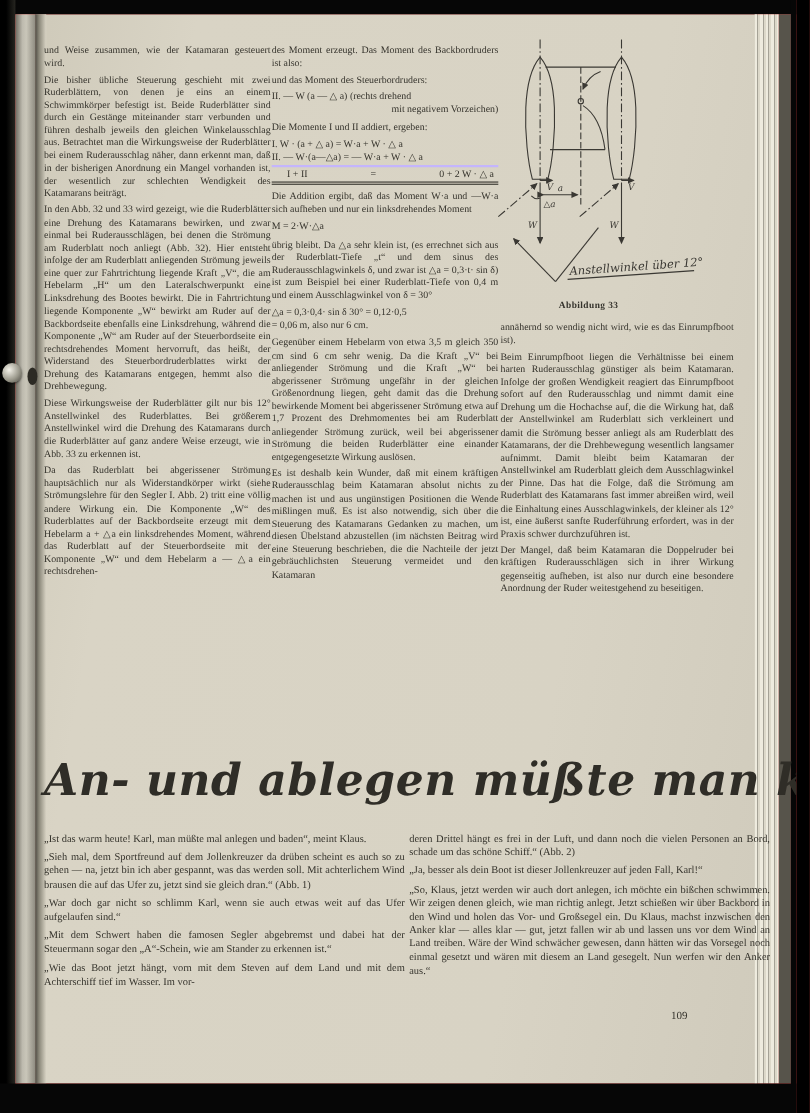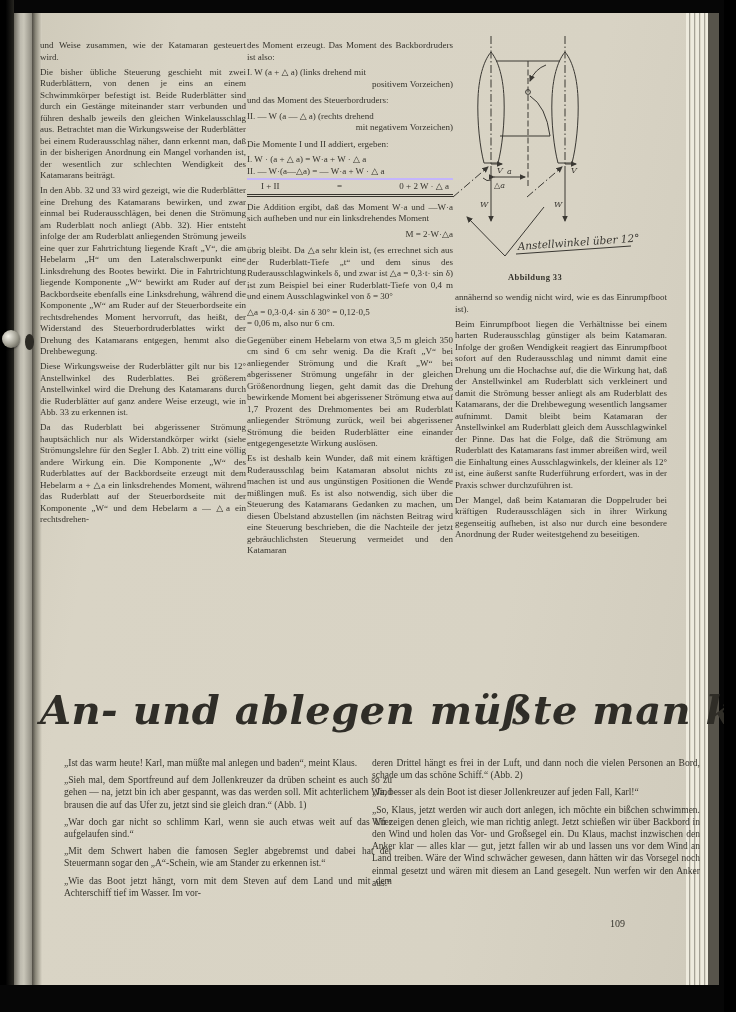--- a/index.html
+++ b/index.html
@@ -27,39 +27,39 @@
         background:#2c2a24;z-index:5;}
   
   .tcol{position:absolute;width:206px;font-size:9px;line-height:11.5px;text-align:justify;}
   .tcol p{margin:0 0 3.5px 0;}
   .col1{left:40px;top:40px;}
   .col2{left:247px;top:40px;}
   .col3{left:455px;top:292px;width:212px;}
   
   .fml{margin:4px 0 5px 0;}
   .fml .r2{text-align:right;}
-  .fml-center{text-align:right;margin:4px 0 5px 0;}
+  .fml-center{text-align:left;margin:4px 0 5px 0;}
   .sum-total{display:flex;justify-content:space-between;padding:1px 4px 1px 14px;
         border-top:2px solid #c4b5fd;border-bottom:3px double #35332c;margin-top:1px;}
   
   .figure-svg{position:absolute;left:450px;top:30px;}
   .fig-caption{position:absolute;left:508px;top:272px;width:120px;
         font-family:Liberation Serif, serif;font-weight:bold;font-size:8.5px;letter-spacing:.4px;}
   svg .ln{stroke:#3a3833;stroke-width:1;fill:none;}
   svg .dd{stroke-dasharray:8 2.5 1.5 2.5;}
   svg .d2{stroke-dasharray:6 2.5;}
   svg text{fill:#3a3833;font-family:"DejaVu Serif",serif;font-style:italic;font-size:8px;}
   svg .hand{font-size:10.5px;}
   
   .headline{position:absolute;left:40px;top:686px;width:650px;text-align:center;white-space:nowrap;
         font-family:"DejaVu Serif",serif;font-style:italic;font-weight:bold;font-size:40px;
         letter-spacing:.5px;color:#2f2d27;}
   .bcol{position:absolute;width:328px;font-size:9.5px;line-height:12.2px;text-align:justify;}
   .bcol p{margin:0 0 5px 0;}
-  .bcol1{left:40px;top:757px;margin-left:24px;}
+  .bcol1{left:40px;top:757px;}
   .bcol2{left:372px;top:757px;}
   .page-number{position:absolute;left:560px;top:918px;width:65px;text-align:right;font-size:10px;}
   .watermark{position:absolute;right:8px;top:988px;z-index:10;color:#f4f4f4;
         font-family:"DejaVu Sans",sans-serif;font-weight:bold;font-size:16px;letter-spacing:.2px;}
 </style>
 </head>
 <body>
 
 <div id="stage">
 
@@ -77,24 +77,20 @@
   <div class="tcol col1">
     <p>und Weise zusammen, wie der Katamaran gesteuert wird.</p>
     <p>Die bisher übliche Steuerung geschieht mit zwei Ruderblättern, von denen je eins an einem Schwimmkörper befestigt ist. Beide Ruderblätter sind durch ein Gestänge miteinander starr verbunden und führen deshalb jeweils den gleichen Winkelausschlag aus. Betrachtet man die Wirkungsweise der Ruderblätter bei einem Ruderausschlag näher, dann erkennt man, daß in der bisherigen Anordnung ein Mangel vorhanden ist, der wesentlich zur schlechten Wendigkeit des Katamarans beiträgt.</p>
     <p>In den Abb. 32 und 33 wird gezeigt, wie die Ruderblätter eine Drehung des Katamarans bewirken, und zwar einmal bei Ruderausschlägen, bei denen die Strömung am Ruderblatt noch anliegt (Abb. 32). Hier entsteht infolge der am Ruderblatt anliegenden Strömung jeweils eine quer zur Fahrtrichtung liegende Kraft „V“, die am Hebelarm „H“ um den Lateralschwerpunkt eine Linksdrehung des Bootes bewirkt. Die in Fahrtrichtung liegende Komponente „W“ bewirkt am Ruder auf der Backbordseite ebenfalls eine Linksdrehung, während die Komponente „W“ am Ruder auf der Steuerbordseite ein rechtsdrehendes Moment hervorruft, das heißt, der Widerstand des Steuerbordruderblattes wirkt der Drehung des Katamarans entgegen, hemmt also die Drehbewegung.</p>
     <p>Diese Wirkungsweise der Ruderblätter gilt nur bis 12° Anstellwinkel des Ruderblattes. Bei größerem Anstellwinkel wird die Drehung des Katamarans durch die Ruderblätter auf ganz andere Weise erzeugt, wie in Abb. 33 zu erkennen ist.</p>
     <p>Da das Ruderblatt bei abgerissener Strömung hauptsächlich nur als Widerstandkörper wirkt (siehe Strömungslehre für den Segler I. Abb. 2) tritt eine völlig andere Wirkung ein. Die Komponente „W“ des Ruderblattes auf der Backbordseite erzeugt mit dem Hebelarm a + △a ein linksdrehendes Moment, während das Ruderblatt auf der Steuerbordseite mit der Komponente „W“ und dem Hebelarm a — △a ein rechtsdrehen-</p>
   </div>
 
   <div class="tcol col2">
     <p>des Moment erzeugt. Das Moment des Backbordruders ist also:</p>
-    <div class="fml">
-      <div>I.   W (a + △ a) (links drehend mit</div>
-      <div class="r2">positivem Vorzeichen)</div>
-    </div>
     <p>und das Moment des Steuerbordruders:</p>
     <div class="fml">
       <div>II. — W (a — △ a)   (rechts drehend</div>
       <div class="r2">mit negativem Vorzeichen)</div>
     </div>
     <p>Die Momente I und II addiert, ergeben:</p>
     <div class="fml">
       <div>I.   W · (a + △ a) = W·a + W · △ a</div>
       <div>II. — W·(a—△a) = — W·a + W · △ a</div>
       <div class="sum-total">

